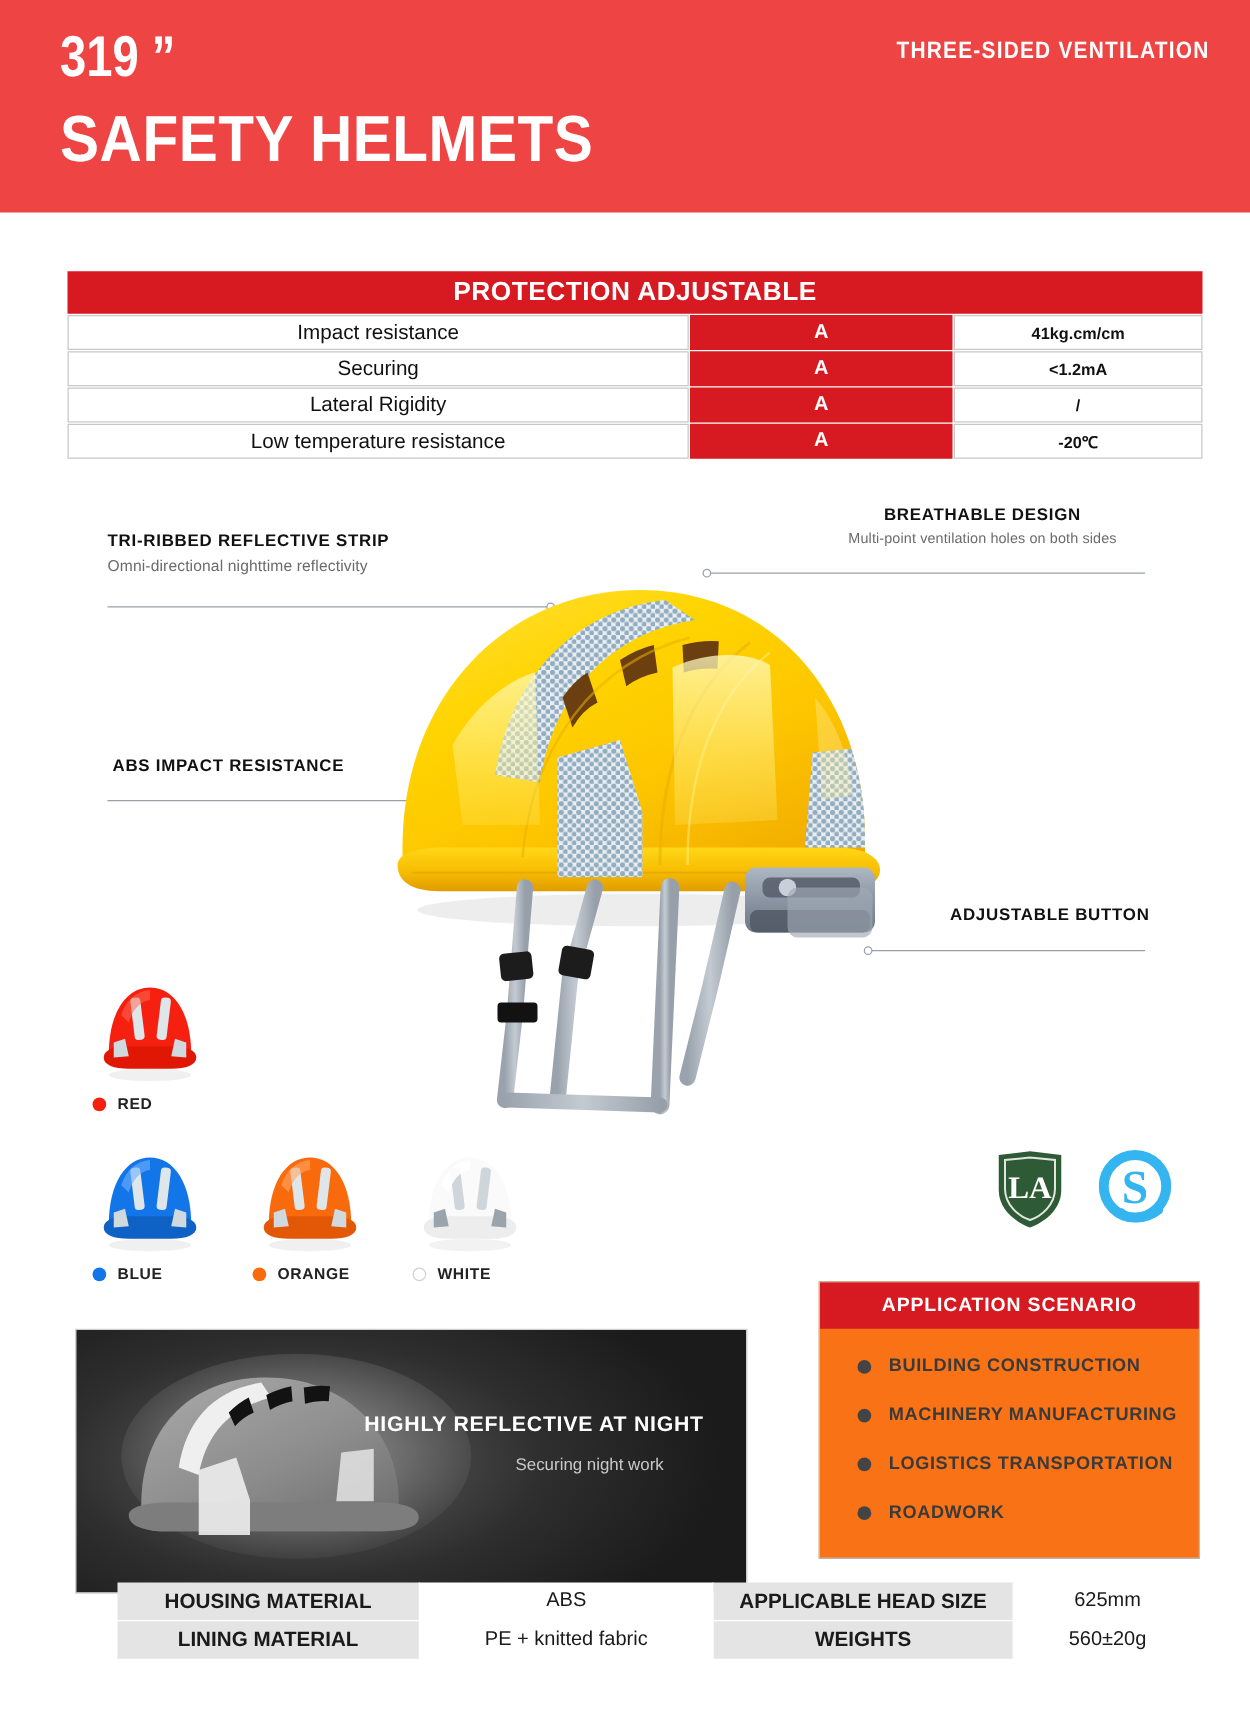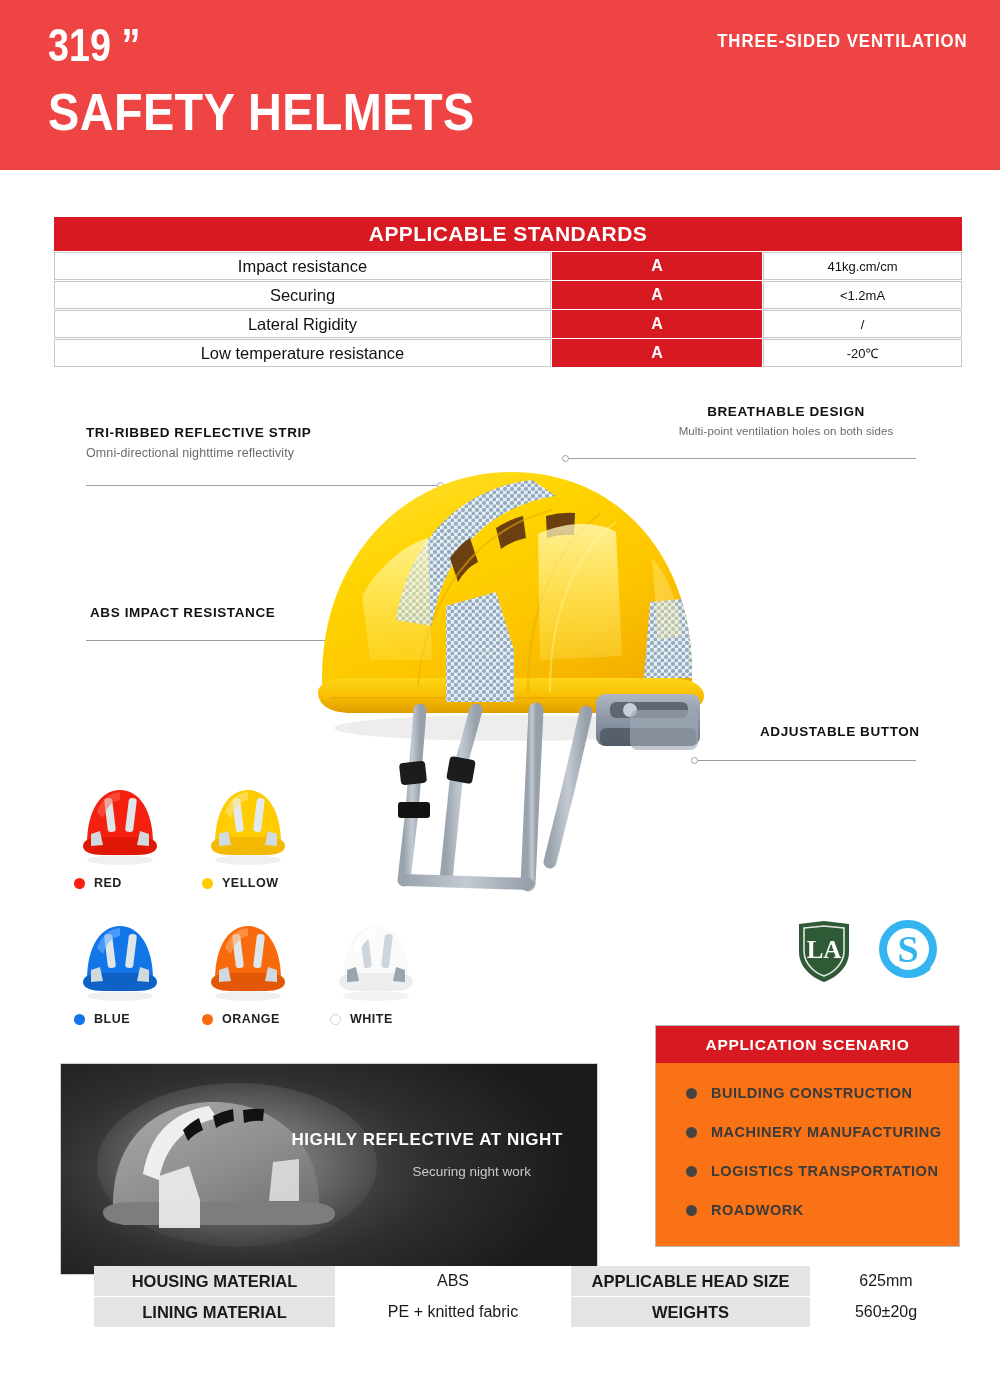--- a/index.html
+++ b/index.html
@@ -49,21 +49,21 @@
     font-size:16.5px; color:#111;
   }
   .ps-c2 {
     flex:0 0 210px; background:#D71921; color:#fff; margin:0 1px;
     display:flex; align-items:center; justify-content:center;
     font-size:16px; font-weight:600;
   }
   .ps-c3 {
     flex:1; border:1px solid #c8c8c8; background:#fff;
     display:flex; align-items:center; justify-content:center;
-    font-size:13px; color:#111;
+    font-size:13px; color:#111;font-weight:bold;
   }
 
   
   .hero { position:absolute; left:0; top:390px; width:1000px; height:590px; }
 
   
   .callout { position:absolute; }
   .co-title { font-size:13.5px; font-weight:700; color:#111; letter-spacing:0.6px; white-space:nowrap; }
   .co-sub   { font-size:12.5px; color:#6b6b6b; letter-spacing:0.1px; white-space:nowrap; margin-top:6px; }
   .co-line  { position:absolute; height:1px; background:#9aa0aa; }
@@ -141,21 +141,21 @@
 
 <div class="page">
 
   <div class="header">
     <div class="hdr-model">319 ”</div>
     <div class="hdr-title">SAFETY HELMETS</div>
     <div class="hdr-tag">THREE-SIDED VENTILATION</div>
   </div>
 
   <div class="ps-table">
-    <div class="ps-head">APPLICABLE STANDARDS</div>
+    <div class="ps-head">PROTECTION ADJUSTABLE</div>
 
     <div class="ps-row">
       <div class="ps-c1">Impact resistance</div>
       <div class="ps-c2">A</div>
       <div class="ps-c3">41kg.cm/cm</div>
     </div>
     <div class="ps-row">
       <div class="ps-c1">Securing</div>
       <div class="ps-c2">A</div>
       <div class="ps-c3">&lt;1.2mA</div>
@@ -306,38 +306,20 @@
           <path d="M74,52 l-9,-3 l-3,14 l12,1 Z" fill="#cfd9de"></path>
           <path d="M22,30 C26,18 34,11 45,10 l0,8 C37,19 31,26 28,36 Z" fill="#ff6a56" opacity="0.55"></path>
         </svg>
       </div>
       <div class="sw-label">
         <span class="sw-dot" style="background:#F5200F;"></span>
         <span class="sw-name">RED</span>
       </div>
     </div>
 
-    <div class="sw-cell" style="left:128px; top:0px;">
-      <div class="sw-img">
-        <svg width="90" height="86" viewBox="0 0 90 86">
-          <ellipse cx="45" cy="78" rx="33" ry="5" fill="#000" opacity="0.06"></ellipse>
-          <path d="M12,62 C12,28 26,8 45,8 C64,8 78,28 78,62 L78,66 C78,70 72,72 62,72 L28,72 C18,72 12,70 12,66 Z" fill="#FFCC00"></path>
-          <path d="M8,64 C8,58 16,55 28,55 L62,55 C74,55 82,58 82,64 C82,70 74,73 62,73 L28,73 C16,73 8,70 8,64 Z" fill="#F2B900"></path>
-          <rect x="31" y="16" width="8" height="34" rx="3" fill="#e3e9ed" transform="rotate(-7 35 33)"></rect>
-          <rect x="52" y="16" width="8" height="34" rx="3" fill="#e3e9ed" transform="rotate(7 56 33)"></rect>
-          <path d="M16,52 l9,-3 l3,14 l-12,1 Z" fill="#d2dbe1"></path>
-          <path d="M74,52 l-9,-3 l-3,14 l12,1 Z" fill="#d2dbe1"></path>
-          <path d="M22,30 C26,18 34,11 45,10 l0,8 C37,19 31,26 28,36 Z" fill="#ffe680" opacity="0.6"></path>
-        </svg>
-      </div>
-      <div class="sw-label">
-        <span class="sw-dot" style="background:#FFCC00;"></span>
-        <span class="sw-name">YELLOW</span>
-      </div>
-    </div>
 
     <div class="sw-cell" style="left:0px; top:136px;">
       <div class="sw-img">
         <svg width="90" height="86" viewBox="0 0 90 86">
           <ellipse cx="45" cy="78" rx="33" ry="5" fill="#000" opacity="0.06"></ellipse>
           <path d="M12,62 C12,28 26,8 45,8 C64,8 78,28 78,62 L78,66 C78,70 72,72 62,72 L28,72 C18,72 12,70 12,66 Z" fill="#1376E8"></path>
           <path d="M8,64 C8,58 16,55 28,55 L62,55 C74,55 82,58 82,64 C82,70 74,73 62,73 L28,73 C16,73 8,70 8,64 Z" fill="#0E62C6"></path>
           <rect x="31" y="16" width="8" height="34" rx="3" fill="#dfe6ea" transform="rotate(-7 35 33)"></rect>
           <rect x="52" y="16" width="8" height="34" rx="3" fill="#dfe6ea" transform="rotate(7 56 33)"></rect>
           <path d="M16,52 l9,-3 l3,14 l-12,1 Z" fill="#cfd9de"></path>

